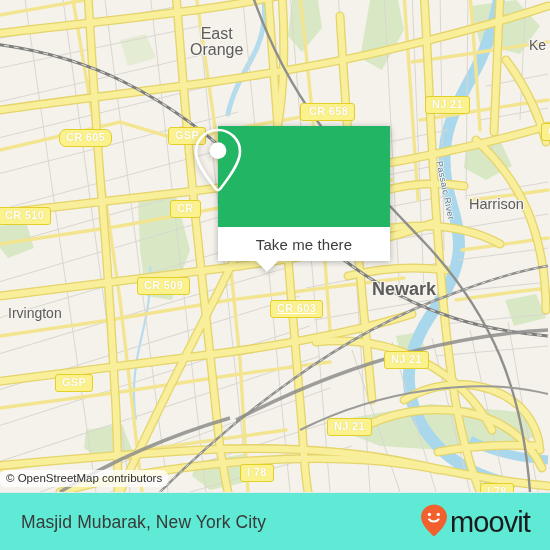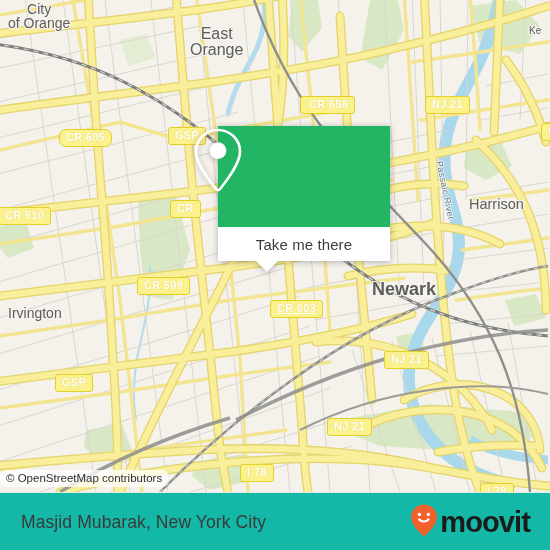--- a/index.html
+++ b/index.html
@@ -82,34 +82,34 @@
     background:rgba(255,255,255,.78);
     color:#2e2e2e;font-size:11.5px;
     padding:2px 6px 3px 6px;
     white-space:nowrap;
     border-radius:6px;
   }
 
   
   #bottombar{
     position:absolute;left:0;top:492px;width:550px;height:58px;
-    background:#14b8a6;border-top:1px solid #e8e8e8;
+    background:#5eead4;border-top:1px solid #e8e8e8;
     overflow:hidden;
   }
   #bottombar .bb-inner{
     position:relative;width:100%;height:100%;
     display:flex;align-items:center;justify-content:space-between;
     padding:0 20px 0 21px;box-sizing:border-box;
   }
   #place-title{
     color:#3a3a3a;font-size:17.5px;letter-spacing:.1px;white-space:nowrap;
   }
   #logo{display:flex;align-items:center;gap:1px;}
   #logo .logo-word{
-    color:#1b1b1b;font-size:29px;font-weight:700;letter-spacing:-.9px;line-height:1;
+    color:#1b1b1b;font-size:29px;font-weight:400;letter-spacing:-.9px;line-height:1;
   }
 </style>
 </head>
 <body>
 
 <div id="app">
 
   <div id="map">
     <svg width="550" height="492" viewBox="0 0 550 492">
       <defs>
@@ -299,34 +299,32 @@
           <path d="M300,430 C340,410 384,396 430,390 C474,384 516,386 548,394" stroke="#9b9b98" stroke-width="2"></path>
         </g>
 
         <g fill="none" stroke="#8e8e8b" stroke-width="3.4" opacity=".85">
           <path d="M236,420 C290,392 348,368 410,352 C464,338 510,332 548,330"></path>
           <path d="M60,492 C110,462 168,436 230,418"></path>
         </g>
       </g>
     </svg>
 
-    <div class="place-label" style="left:8px;top:2px;font-size:14px;">City
-of Orange</div>
     <div class="place-label" style="left:190px;top:26px;font-size:16px;">East
 Orange</div>
-    <div class="place-label" style="left:529px;top:26px;font-size:10px;">Ke</div>
+    <div class="place-label" style="left:529px;top:38px;font-size:14px;">Ke</div>
     <div class="place-label" style="left:469px;top:197px;font-size:14.5px;">Harrison</div>
     <div class="place-label" style="left:372px;top:280px;font-size:18px;font-weight:bold;">Newark</div>
     <div class="place-label" style="left:8px;top:306px;font-size:14px;">Irvington</div>
 
     <div class="river-label" style="left:444px;top:160px;transform:rotate(78deg);">Passaic River</div>
 
     <div class="shield" style="left:59px;top:129px;border-radius:7px;">CR 605</div>
     <div class="shield" style="left:168px;top:127px;">GSP</div>
-    <div class="shield" style="left:300px;top:96px;padding-left:8px;">CR 658</div>
+    <div class="shield" style="left:300px;top:103px;padding-left:8px;">CR 658</div>
     <div class="shield" style="left:425px;top:96px;">NJ 21</div>
     <div class="shield" style="left:-2px;top:207px;">CR 510</div>
     <div class="shield" style="left:170px;top:200px;">CR</div>
     <div class="shield" style="left:541px;top:123px;">C</div>
     <div class="shield" style="left:137px;top:277px;">CR 509</div>
     <div class="shield" style="left:270px;top:300px;text-decoration:underline;">CR 603</div>
     <div class="shield" style="left:55px;top:374px;">GSP</div>
     <div class="shield" style="left:384px;top:351px;">NJ 21</div>
     <div class="shield" style="left:327px;top:418px;">NJ 21</div>
     <div class="shield" style="left:240px;top:464px;">I 78</div>

